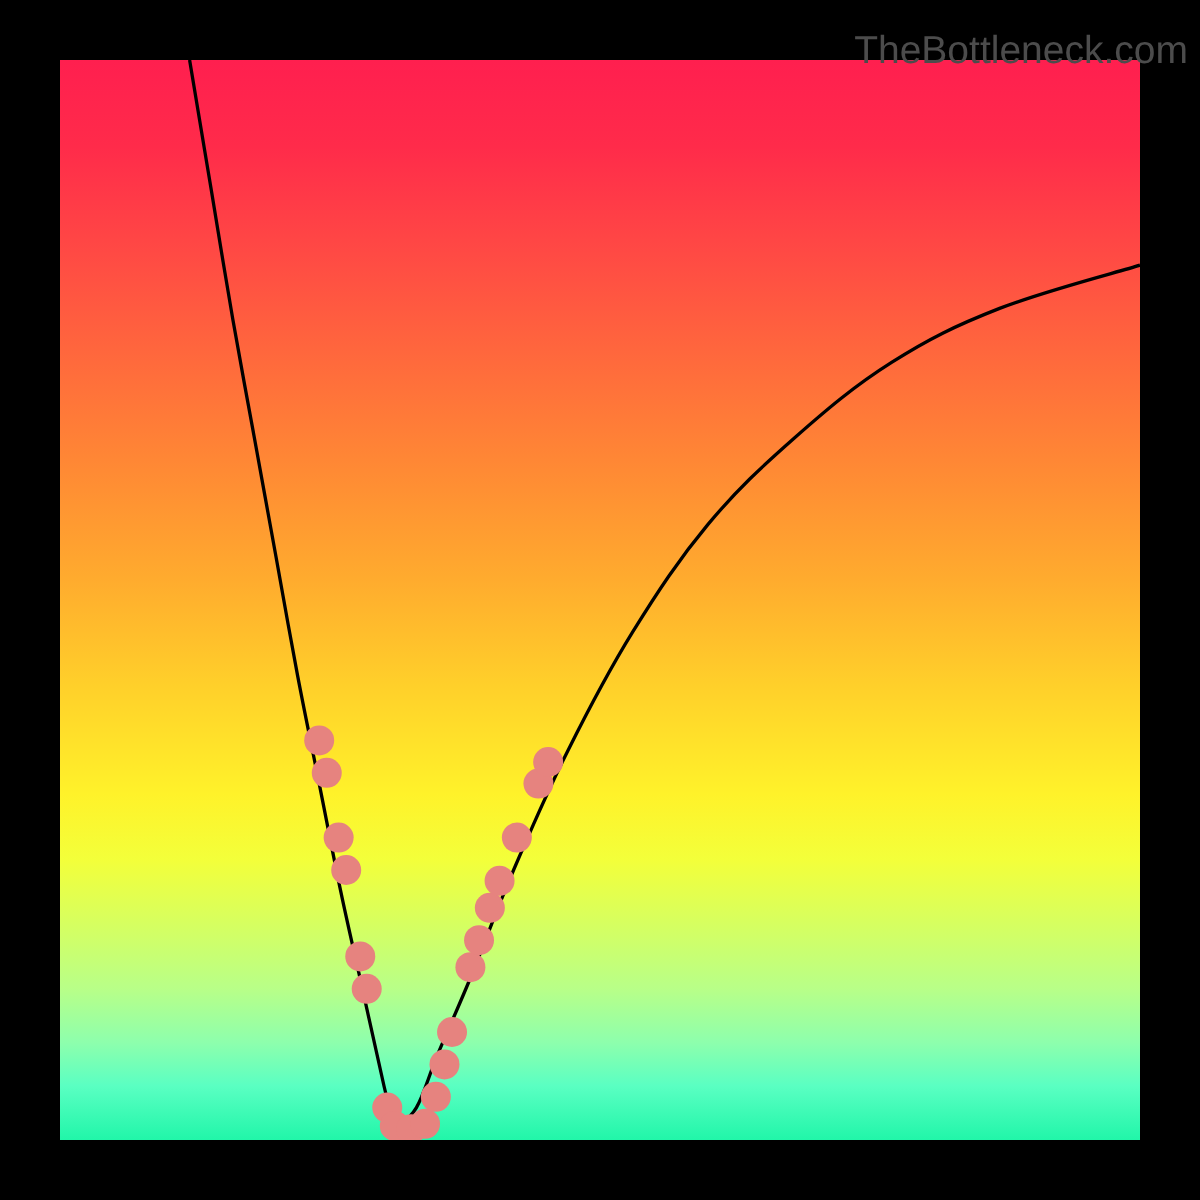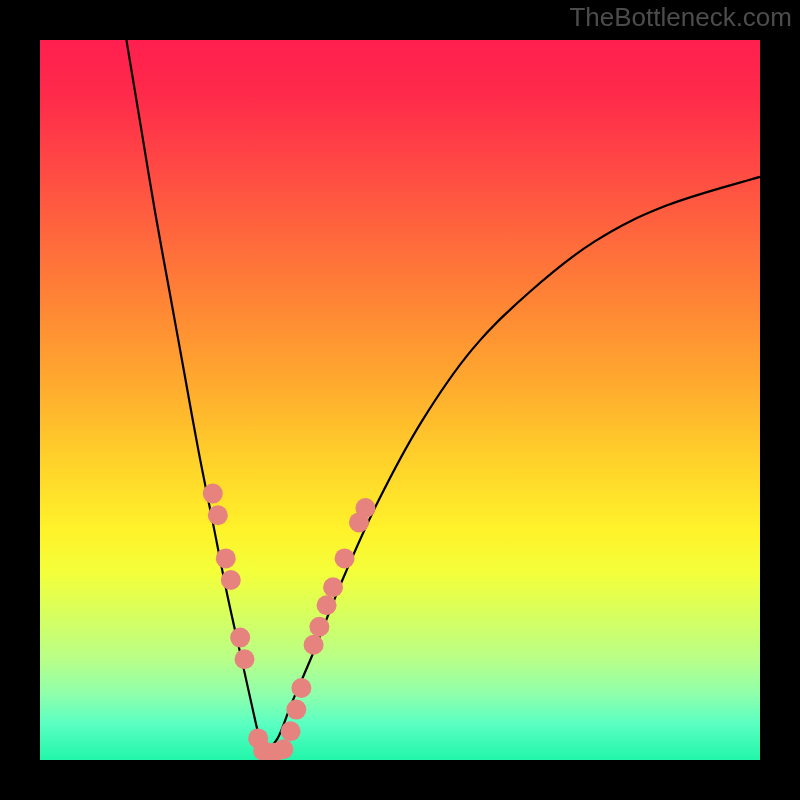--- a/index.html
+++ b/index.html
@@ -12,21 +12,21 @@
     overflow: hidden;
   }
   .frame {
     position: relative;
     width: 800px;
     height: 800px;
     background: #000;
   }
   .watermark {
     position: absolute;
-    top: 2px;
+    top: 18px;
     right: 8px;
     color: #4c4c4c;
     font-size: 26px;
     letter-spacing: 0px;
     font-weight: 400;
     z-index: 5;
     user-select: none;
     text-align: center;
   }
   .plot {

